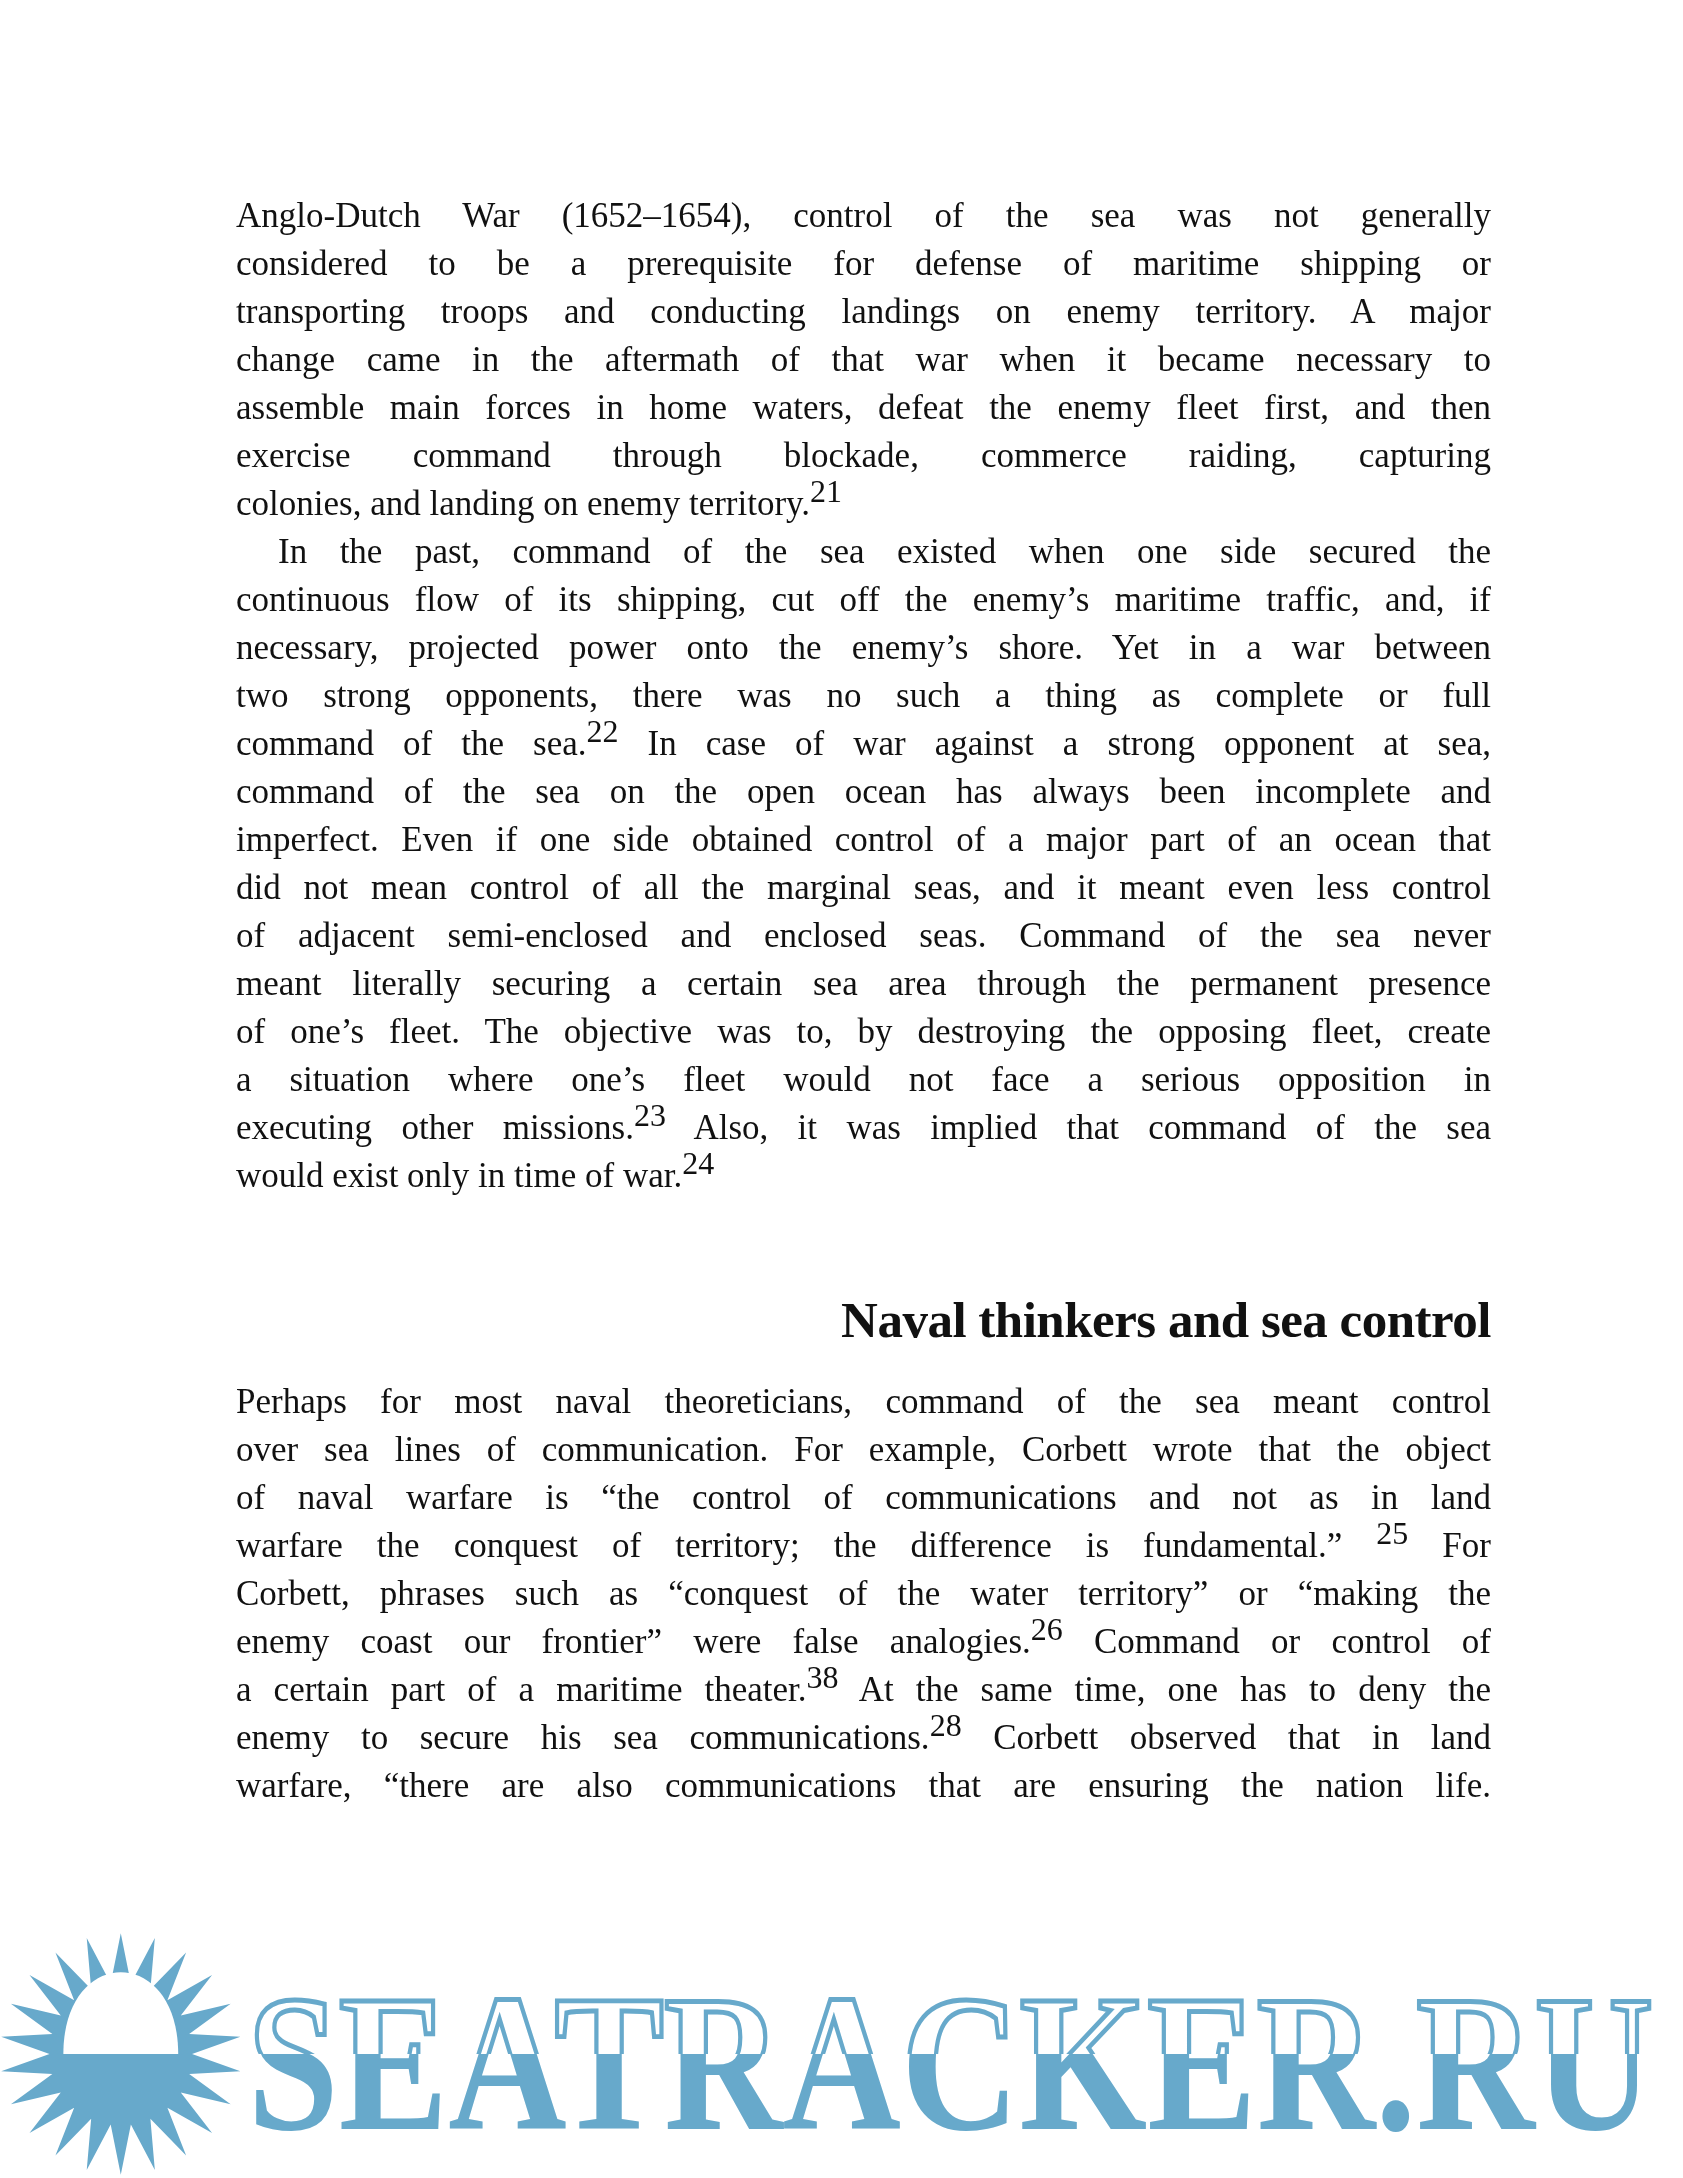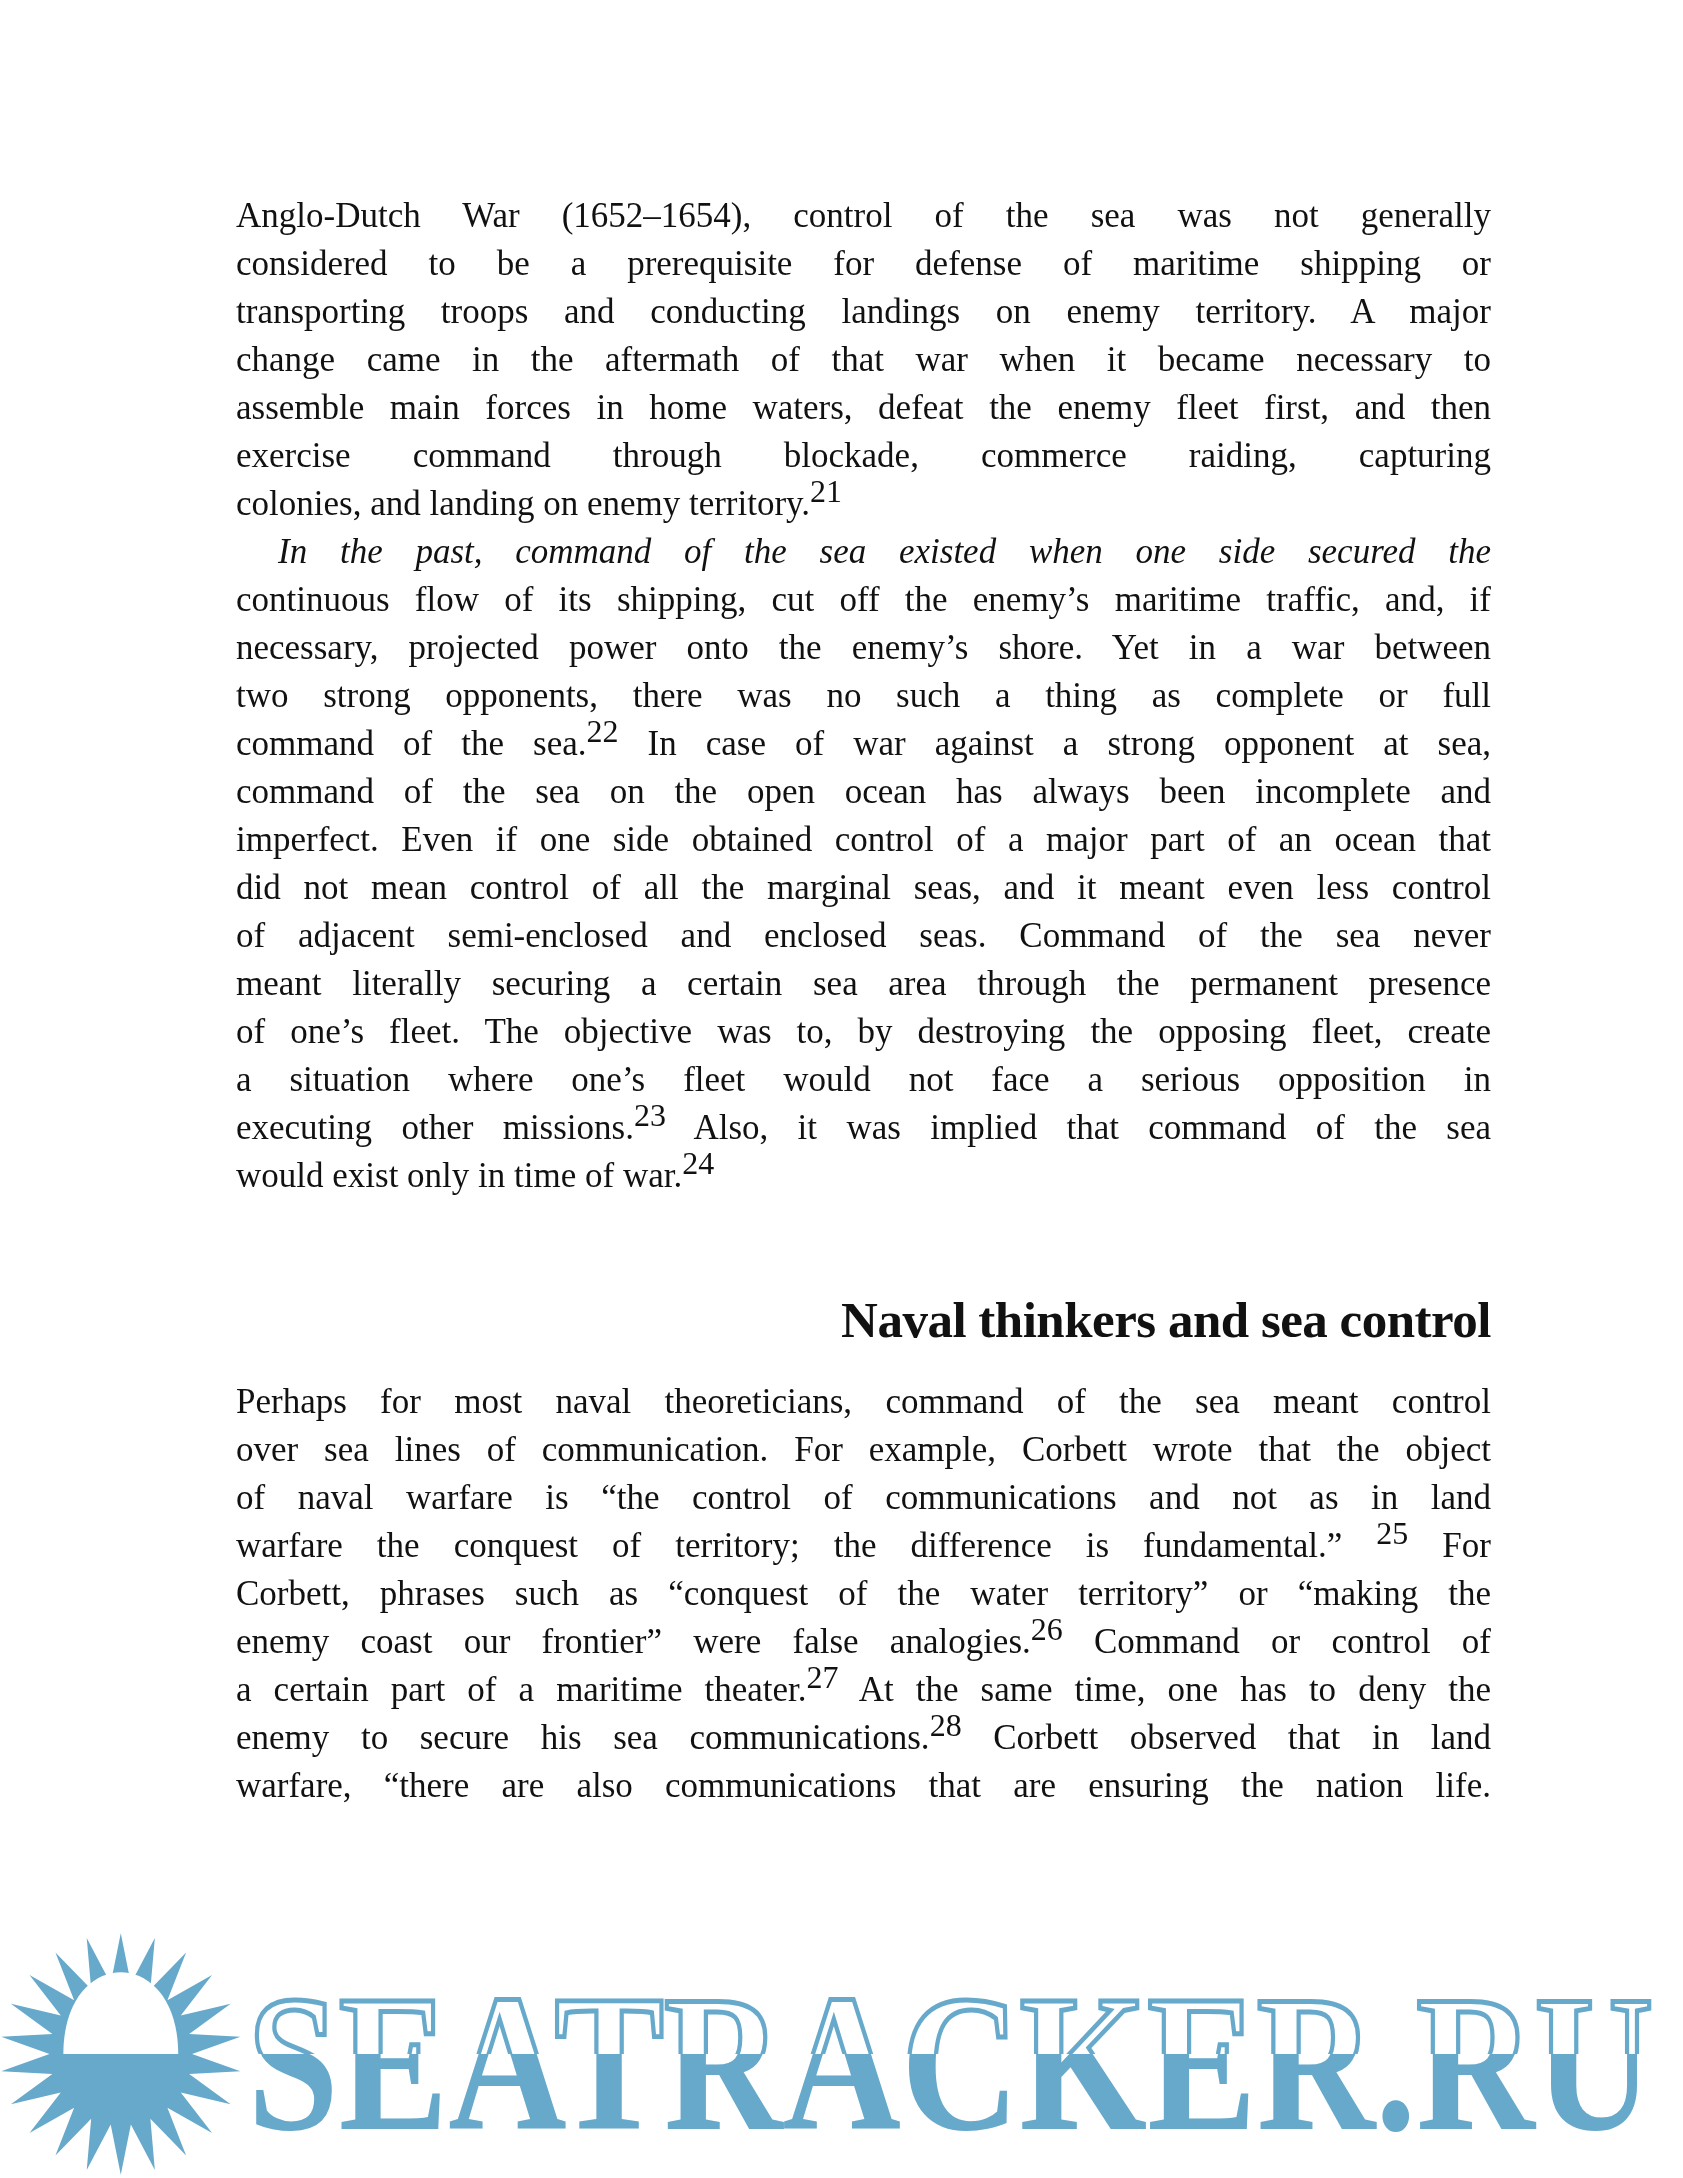--- a/index.html
+++ b/index.html
@@ -1,20 +1,20 @@
 <!DOCTYPE html>
 <html><head>
 <meta charset="utf-8">
 <style>
   html, body { margin: 0; padding: 0; background: #ffffff; }
   body { width: 1683px; height: 2178px; position: relative; overflow: hidden; }
   .page { position: absolute; left: 212px; top: 192px; width: 1255px; font-family: "Liberation Serif", "DejaVu Serif", serif; color: #111; margin-left: 24px; }
   .line { font-size: 35px; line-height: 48px; height: 48px; white-space: nowrap; text-align: justify; text-align-last: justify; }
   .line.last { text-align-last: left; }
-  .line.indent { text-indent: 42px; font-style: italic; }
+  .line.indent { text-indent: 42px; }
   .line sup { font-size: 32px; line-height: 0; vertical-align: 0; position: relative; top: -13px; }
   .heading { font-family: "Liberation Serif", "DejaVu Serif", serif; font-weight: bold; font-size: 51px; line-height: 59px; margin: 91px 0 28px 0; letter-spacing: -0.5px; text-align: right; }
   .watermark { position: absolute; left: 0; top: 1931px; width: 1683px; height: 248px; }
 </style>
 </head>
 <body>
 
 <div class="page">
   <div id="para-block-1">
       <div>
@@ -45,21 +45,21 @@
     </div>
   <h2 class="heading">Naval thinkers and sea control</h2>
   <div id="para-block-2">
       <div>
         <div class="line">Perhaps for most naval theoreticians, command of the sea meant control</div>
         <div class="line">over sea lines of communication. For example, Corbett wrote that the object</div>
         <div class="line">of naval warfare is “the control of communications and not as in land</div>
         <div class="line">warfare the conquest of territory; the difference is fundamental.” <sup>25</sup> For</div>
         <div class="line">Corbett, phrases such as “conquest of the water territory” or “making the</div>
         <div class="line">enemy coast our frontier” were false analogies.<sup>26</sup> Command or control of</div>
-        <div class="line">a certain part of a maritime theater.<sup>27</sup> At the same time, one has to deny the</div>
+        <div class="line">a certain part of a maritime theater.<sup>38</sup> At the same time, one has to deny the</div>
         <div class="line">enemy to secure his sea communications.<sup>28</sup> Corbett observed that in land</div>
         <div class="line">warfare, “there are also communications that are ensuring the nation life.</div>
       </div>
     </div>
 </div>
 
 <svg class="watermark" viewBox="0 0 1700 250" xmlns="http://www.w3.org/2000/svg">
   <defs>
     <clipPath id="lowerHalf">
         <rect x="0" y="124" width="1700" height="200"></rect>

